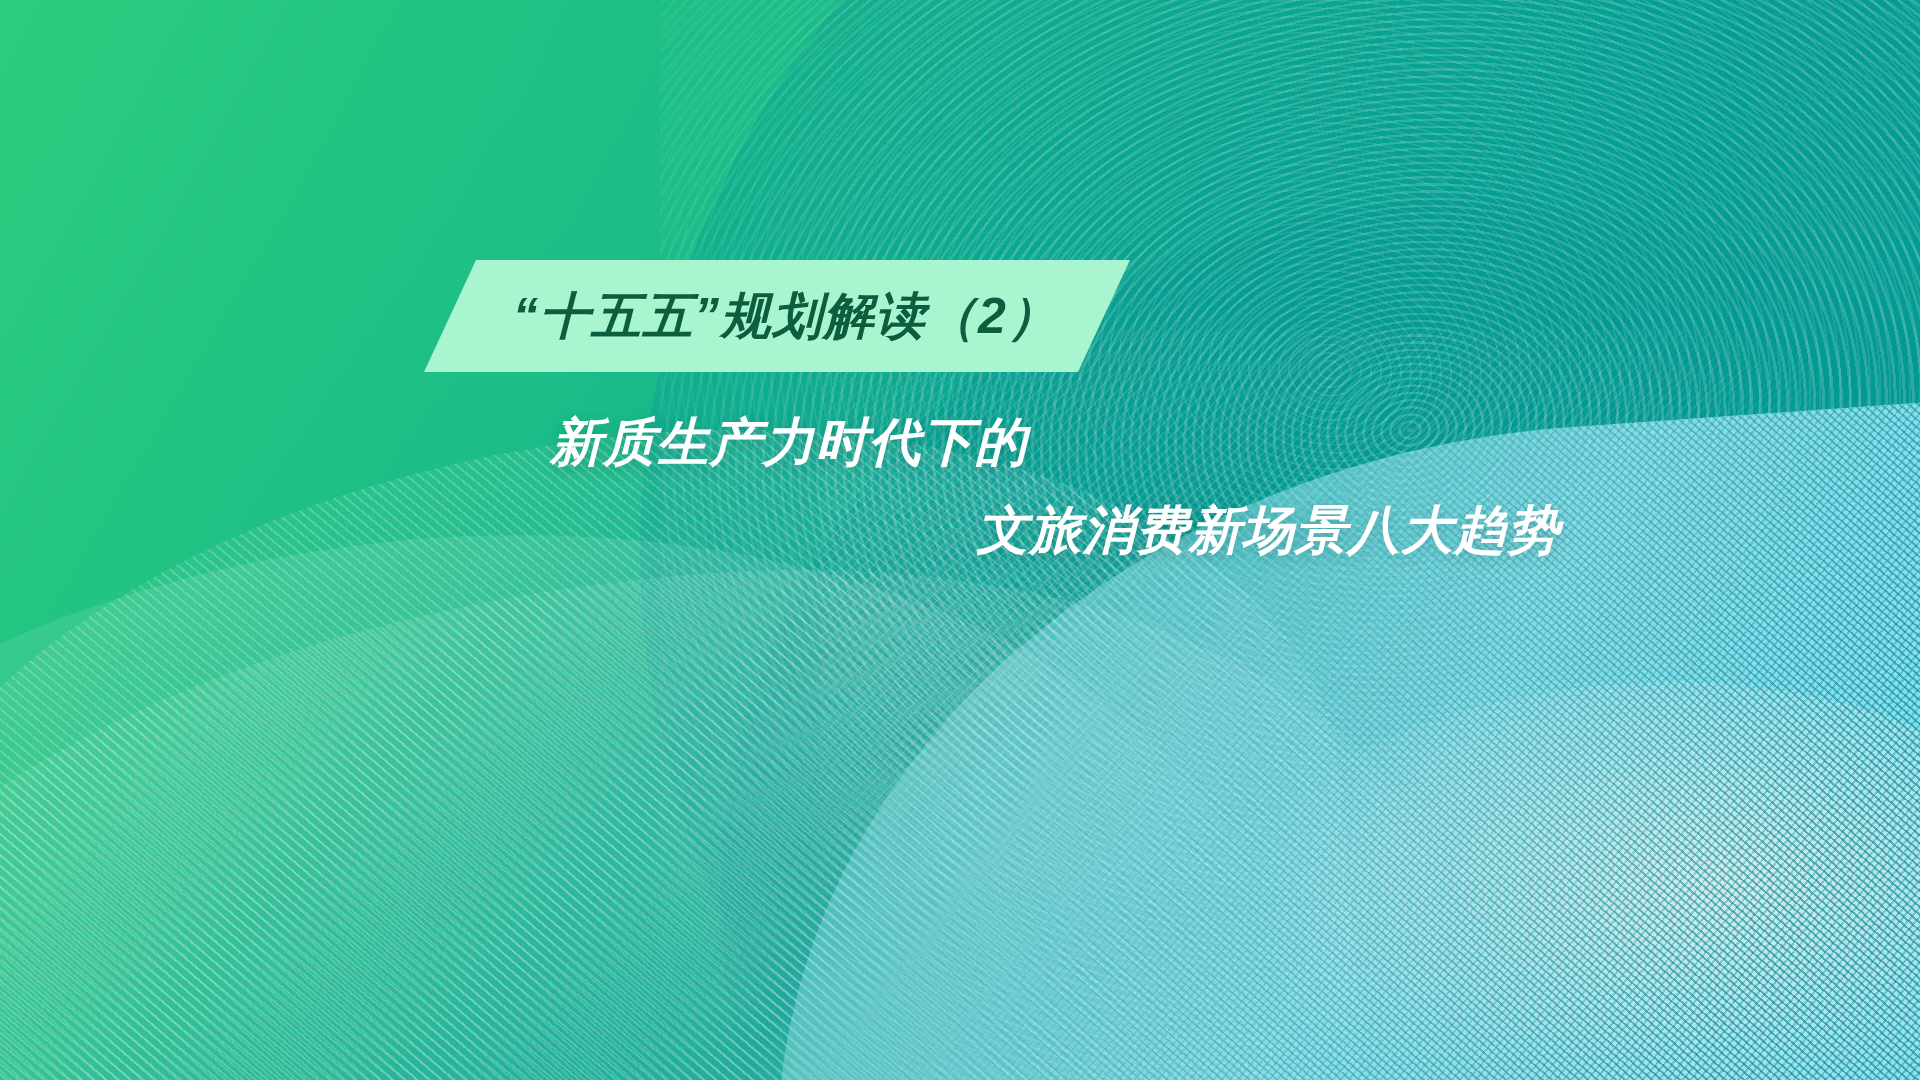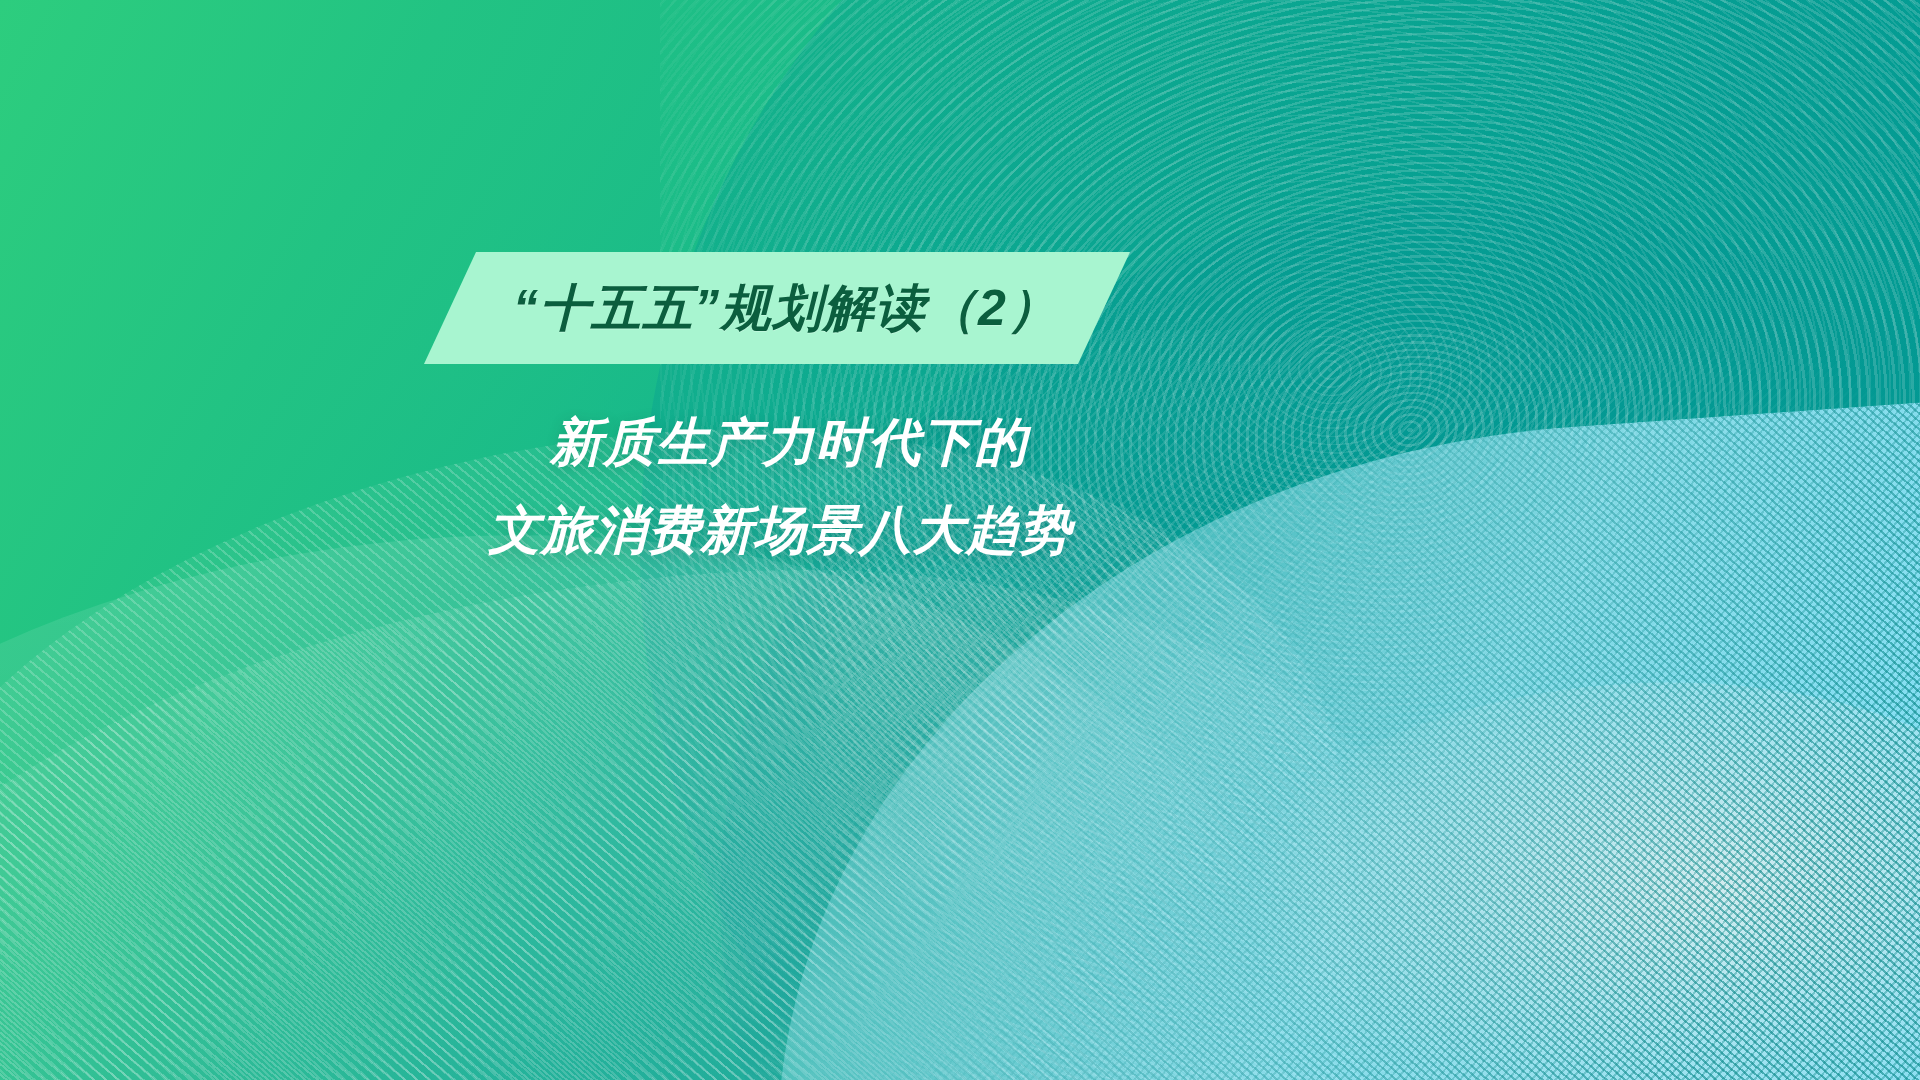--- a/index.html
+++ b/index.html
@@ -126,21 +126,21 @@
   .swoosh-hi{
     position:absolute;right:-40px;bottom:120px;width:900px;height:520px;
     border-radius:50%;
     background:radial-gradient(ellipse at 60% 40%, rgba(235,240,238,.75), rgba(235,240,238,0) 62%);
   }
 
   
   .content{position:absolute;inset:0;}
 
   .banner{
-    position:absolute;left:424px;top:252px;width:706px;height:112px;
+    position:absolute;left:424px;top:260px;width:706px;height:112px;
   }
   .banner svg{position:absolute;inset:0;display:block;}
   .banner-text{
     position:absolute;left:0;top:0;width:100%;height:100%;
     display:flex;align-items:center;justify-content:center;
     color:#0B5E3E;
     font-size:50px;font-weight:700;font-style:italic;
     letter-spacing:.03em;
     padding-left:18px;box-sizing:border-box;
     text-shadow:0 1px 0 rgba(255,255,255,.25);
@@ -150,21 +150,21 @@
   .headline{
     position:absolute;left:0;top:398px;width:1560px;
     text-align:center;
     color:#ffffff;
     font-size:52px;line-height:88px;font-weight:700;font-style:italic;
     letter-spacing:.02em;
     text-shadow:0 4px 14px rgba(0,60,55,.22);
   }
   .headline .line{display:block;white-space:nowrap;}
   .headline .l1{padding-left:18px;}
-  .headline .l2{padding-left:0px;}
+  .headline .l2{padding-left:0px;text-align:right;}
 
 </style>
 </head>
 <body>
 
 <div class="stage">
 
   <div class="bg-base"></div>
   <div class="bg-base2"></div>
 

